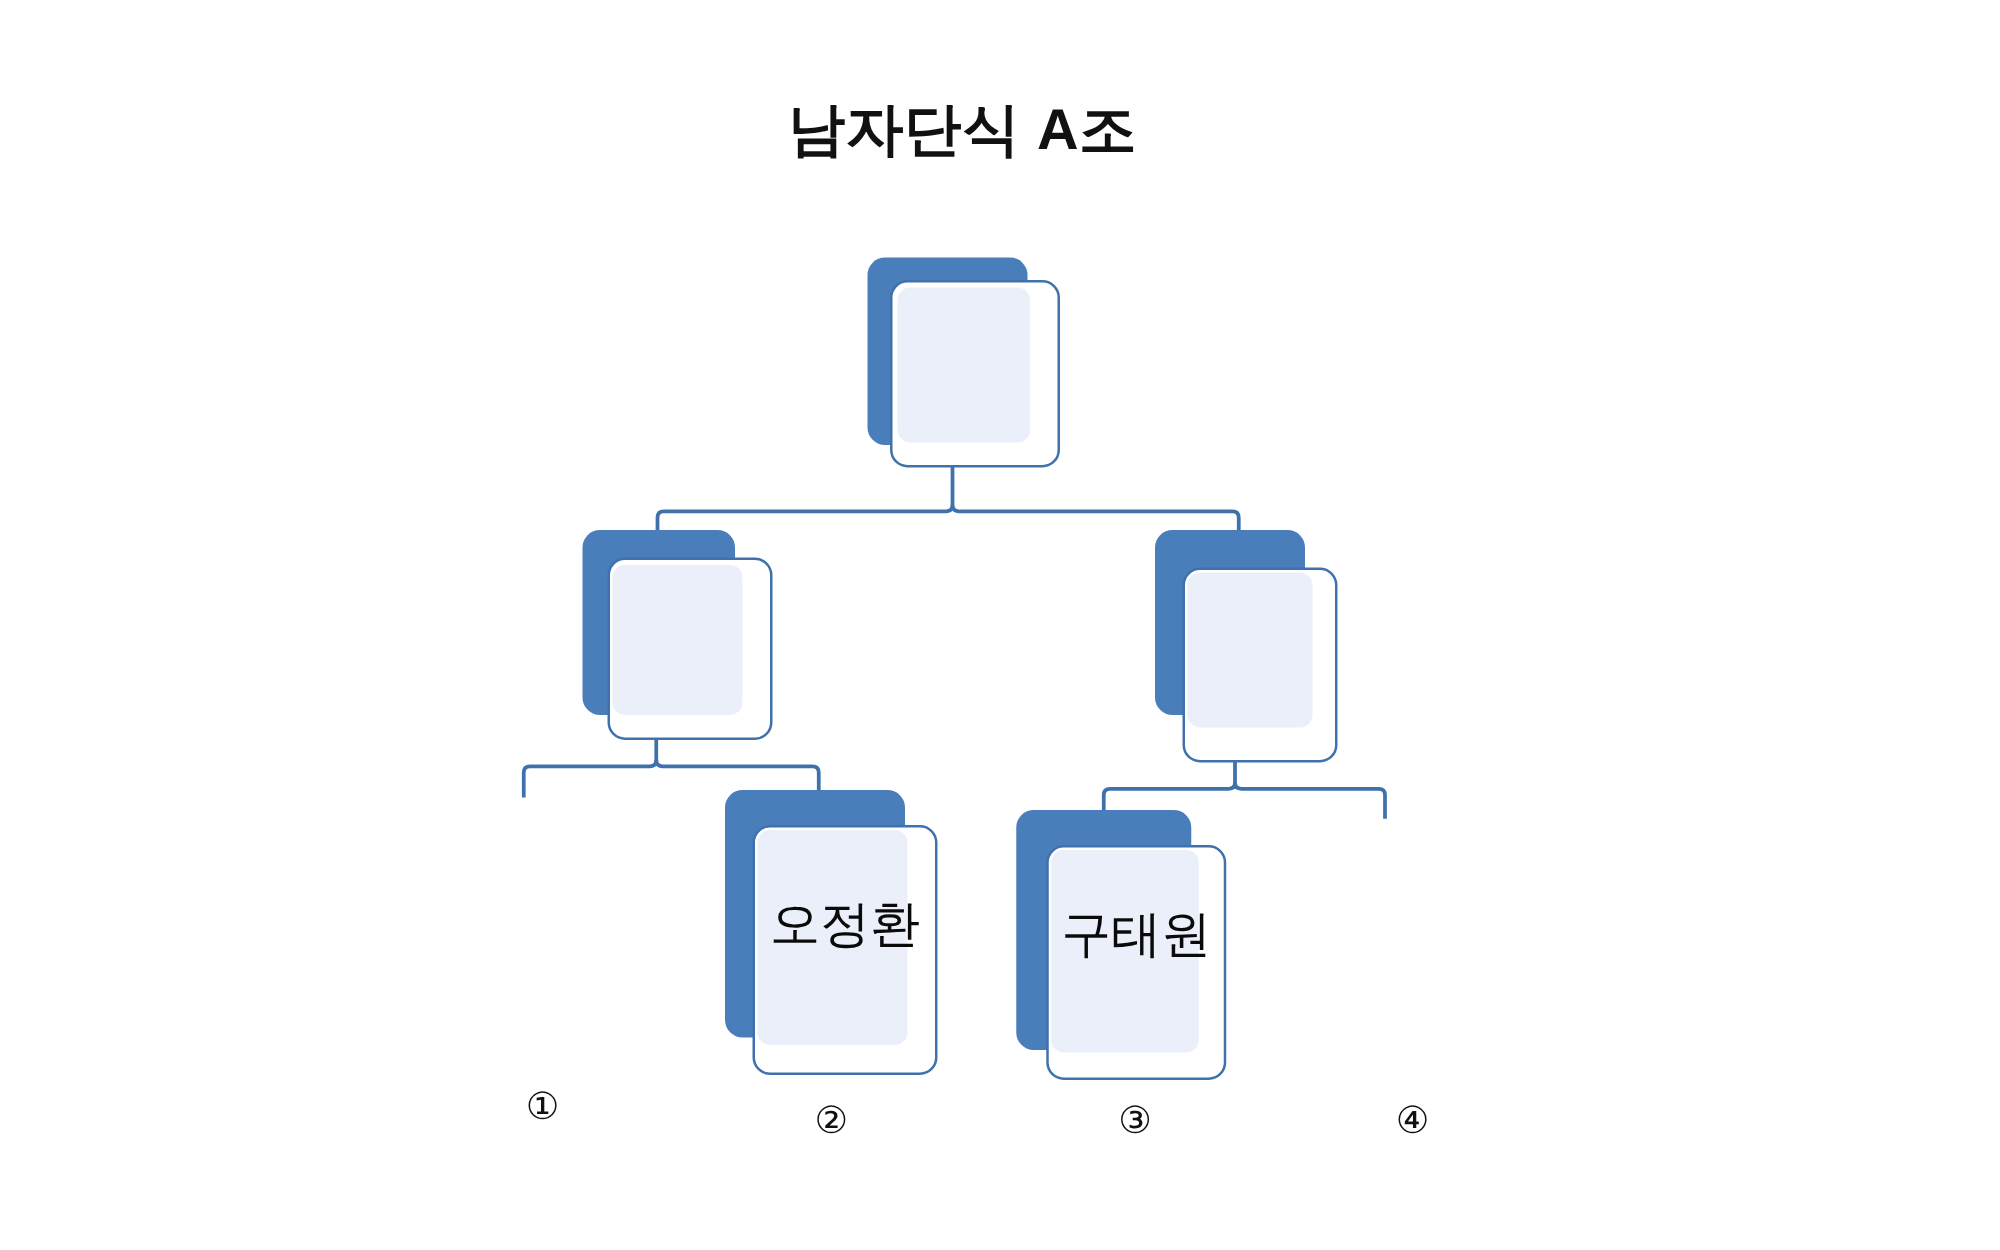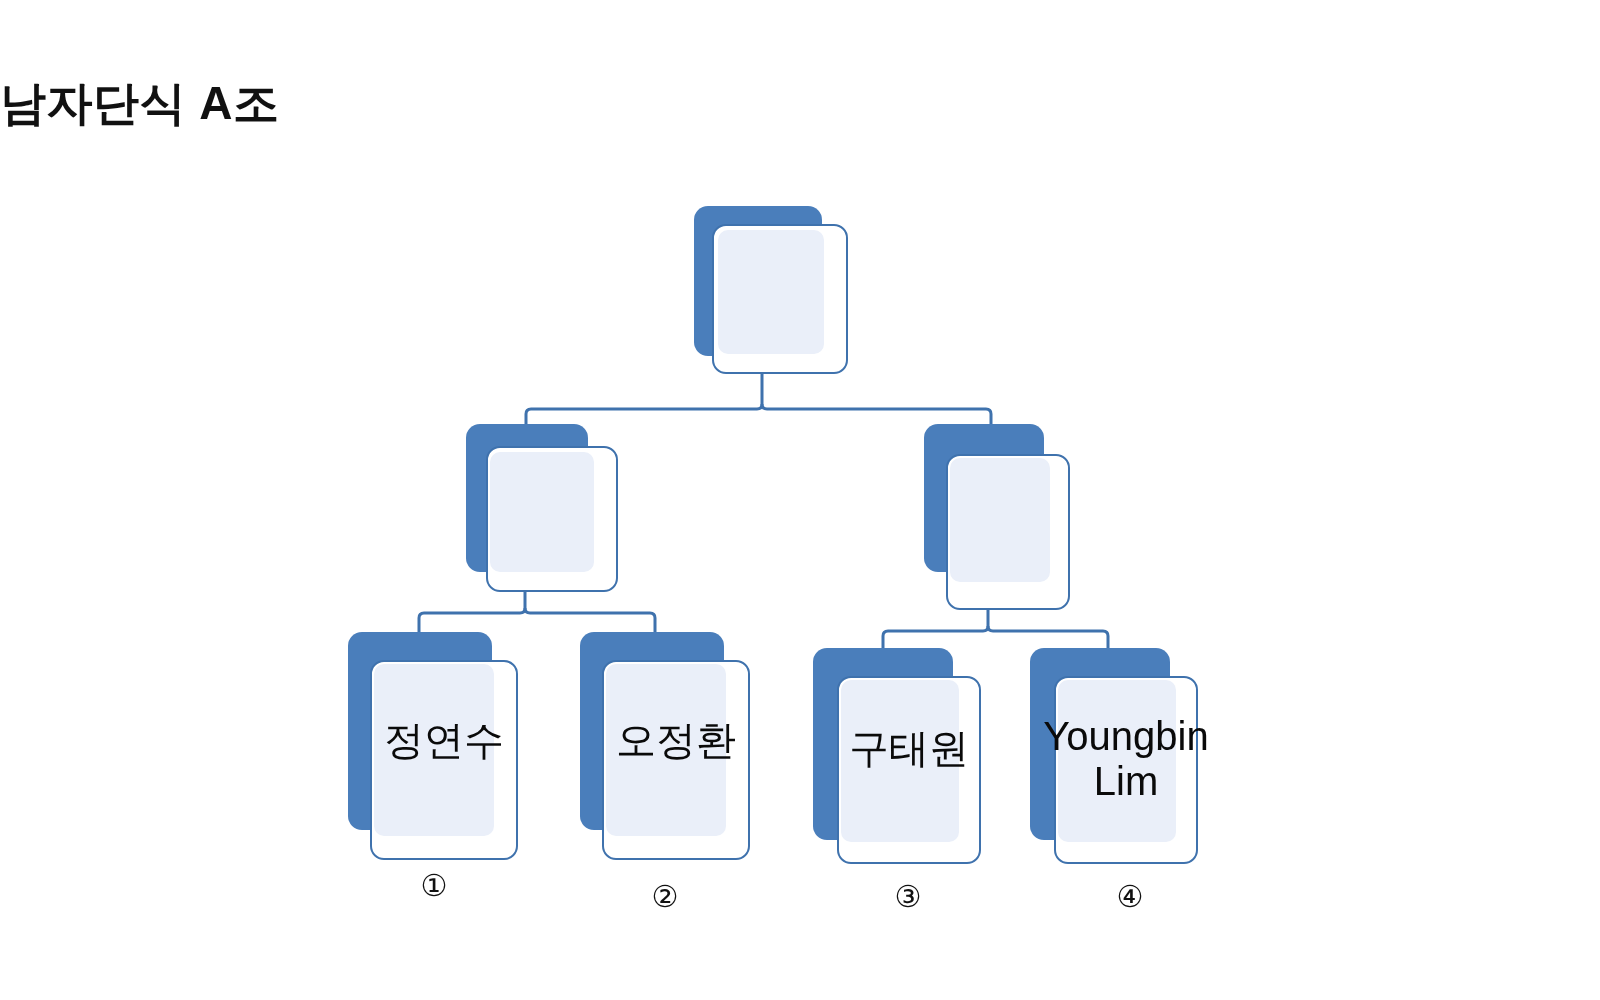--- a/index.html
+++ b/index.html
@@ -21,21 +21,21 @@
     width: 1600px;
     height: 1000px;
   }
 
   
   .title {
     position: absolute;
     left: 0;
     top: 78px;
     width: 1540px;
-    text-align: left;
+    text-align: center;
     font-size: 46px;
     font-weight: bold;
     color: #111111;
     letter-spacing: 0.5px;
     line-height: 1.1;
     white-space: nowrap;
   }
 
   
   #connectors {
@@ -133,46 +133,34 @@
     <div class="label" style="top:58px;"></div>
   </div>
 
   <div class="node" style="left:924px; top:424px; width:156px; height:186px;">
     <div class="back" style="width:120px; height:148px;"></div>
     <div class="front" style="left:22px; top:30px; width:124px; height:156px;"></div>
     <div class="panel" style="left:26px; top:34px; width:100px; height:124px;"></div>
     <div class="label" style="top:60px;"></div>
   </div>
 
-  <div class="node" style="left:348px; top:632px; width:175px; height:228px;">
-    <div class="back" style="width:144px; height:198px;"></div>
-    <div class="front" style="left:22px; top:28px; width:148px; height:200px;"></div>
-    <div class="panel" style="left:26px; top:32px; width:120px; height:172px;"></div>
-    <div class="label" style="top:86px; left:22px; width:148px;">정연수</div>
-  </div>
 
   <div class="node" style="left:813px; top:648px; width:175px; height:216px;">
     <div class="back" style="width:140px; height:192px;"></div>
     <div class="front" style="left:24px; top:28px; width:144px; height:188px;"></div>
     <div class="panel" style="left:28px; top:32px; width:118px; height:162px;"></div>
     <div class="label" style="top:78px; left:24px; width:144px;">구태원</div>
   </div>
 
   <div class="node" style="left:580px; top:632px; width:175px; height:228px;">
     <div class="back" style="width:144px; height:198px;"></div>
     <div class="front" style="left:22px; top:28px; width:148px; height:200px;"></div>
     <div class="panel" style="left:26px; top:32px; width:120px; height:172px;"></div>
     <div class="label" style="top:86px; left:22px; width:148px;">오정환</div>
   </div>
 
-  <div class="node" style="left:1030px; top:648px; width:175px; height:216px;">
-    <div class="back" style="width:140px; height:192px;"></div>
-    <div class="front" style="left:24px; top:28px; width:144px; height:188px;"></div>
-    <div class="panel" style="left:28px; top:32px; width:118px; height:162px;"></div>
-    <div class="label wrap" style="top:66px; left:-8px; width:208px;">Youngbin Lim</div>
-  </div>
 
   <div class="seat" style="left:404px; top:871px;">①</div>
   <div class="seat" style="left:635px; top:882px;">②</div>
   <div class="seat" style="left:878px; top:882px;">③</div>
   <div class="seat" style="left:1100px; top:882px;">④</div>
 
 </div>
 
 </body></html>

